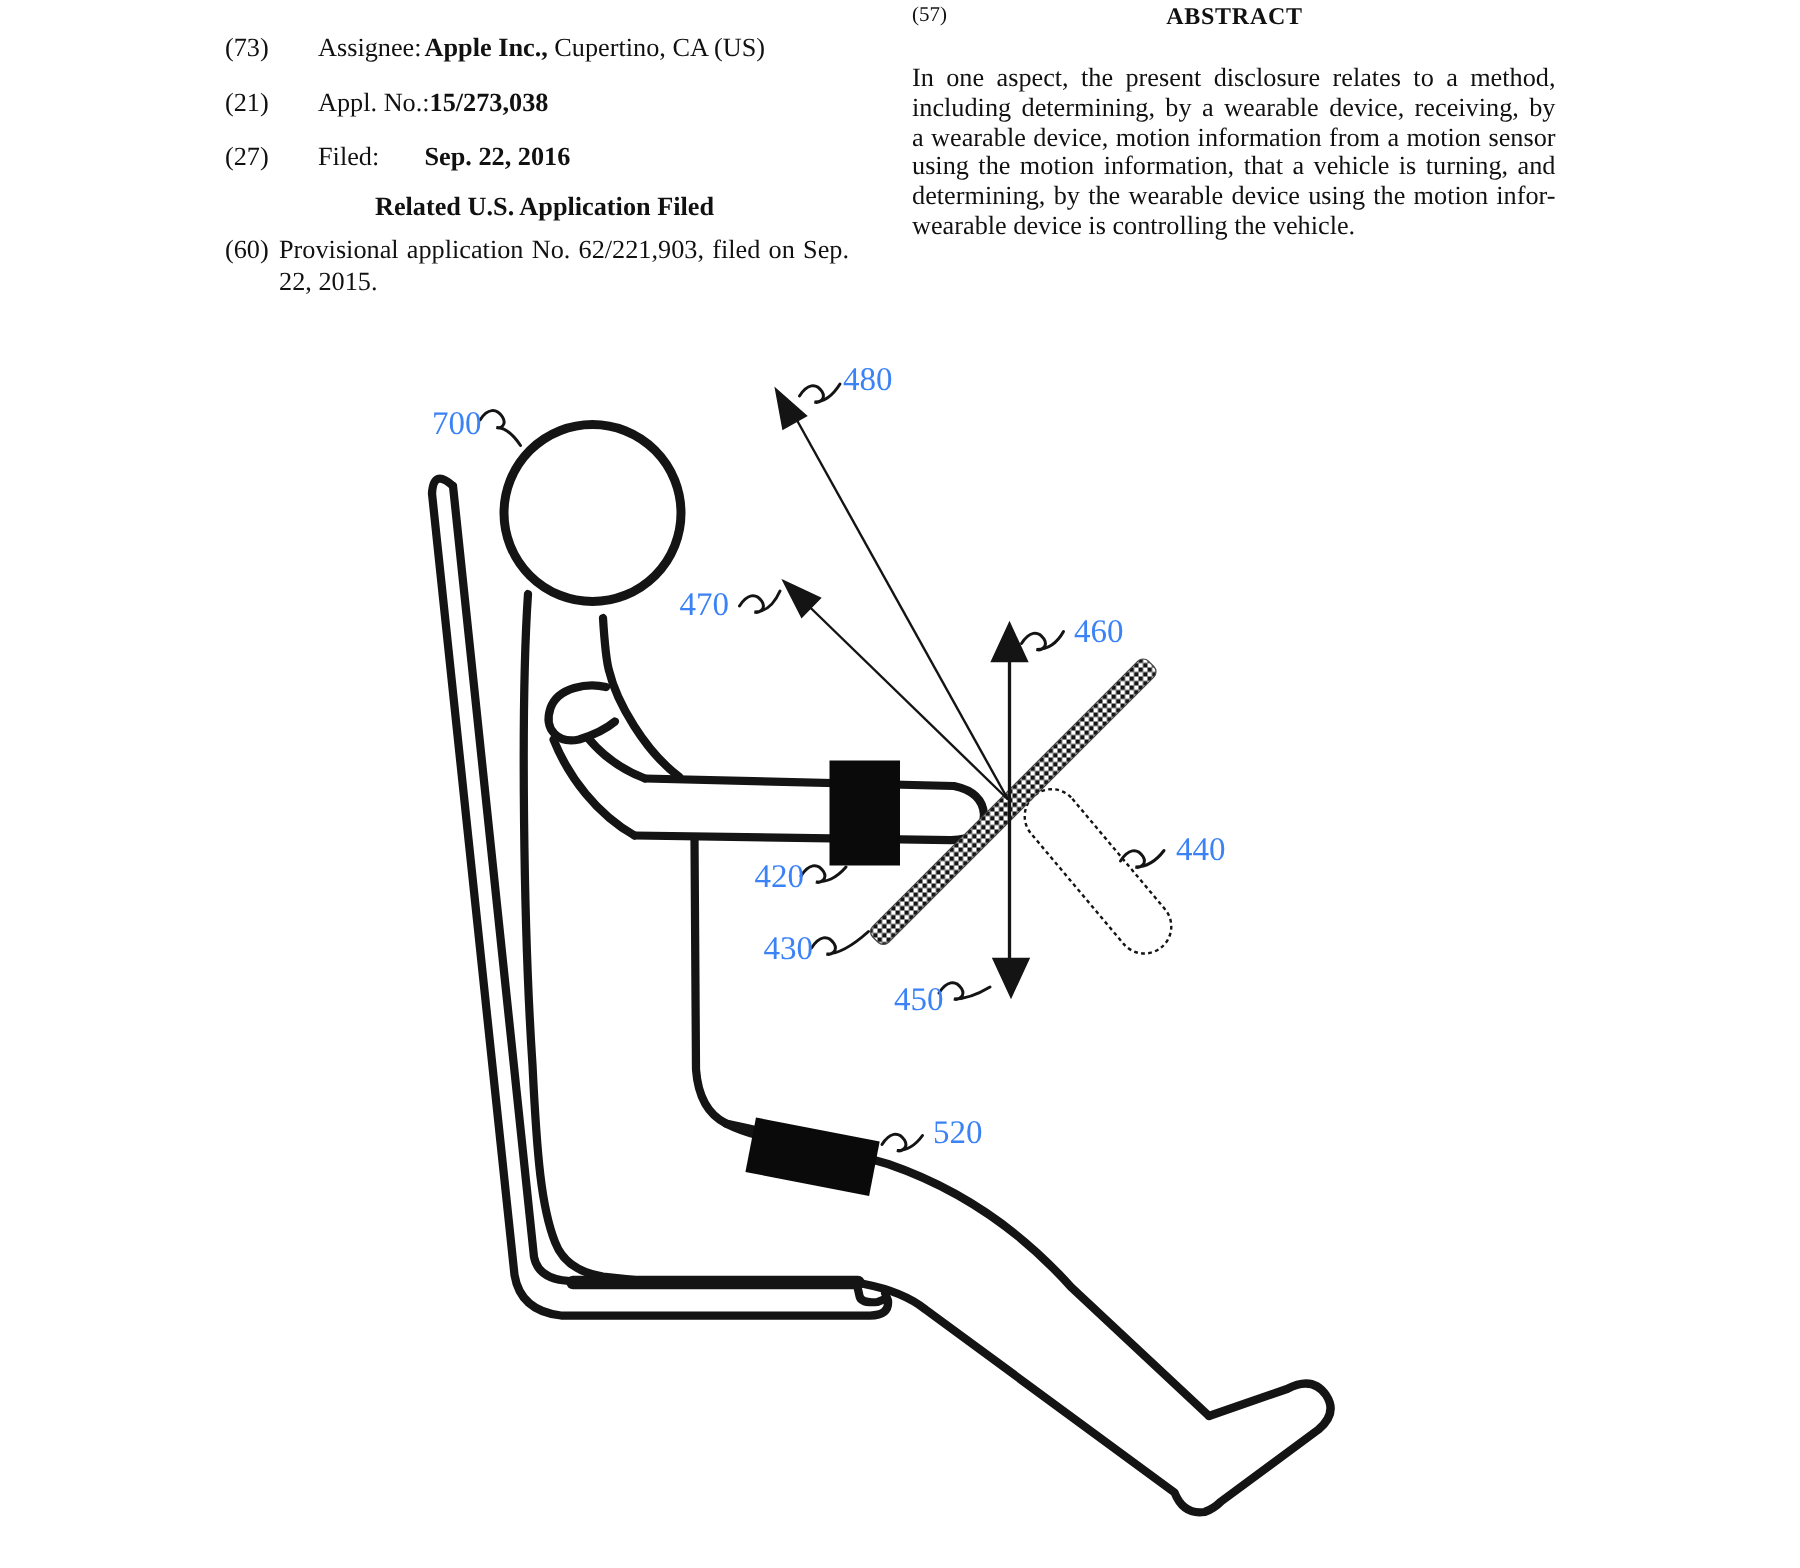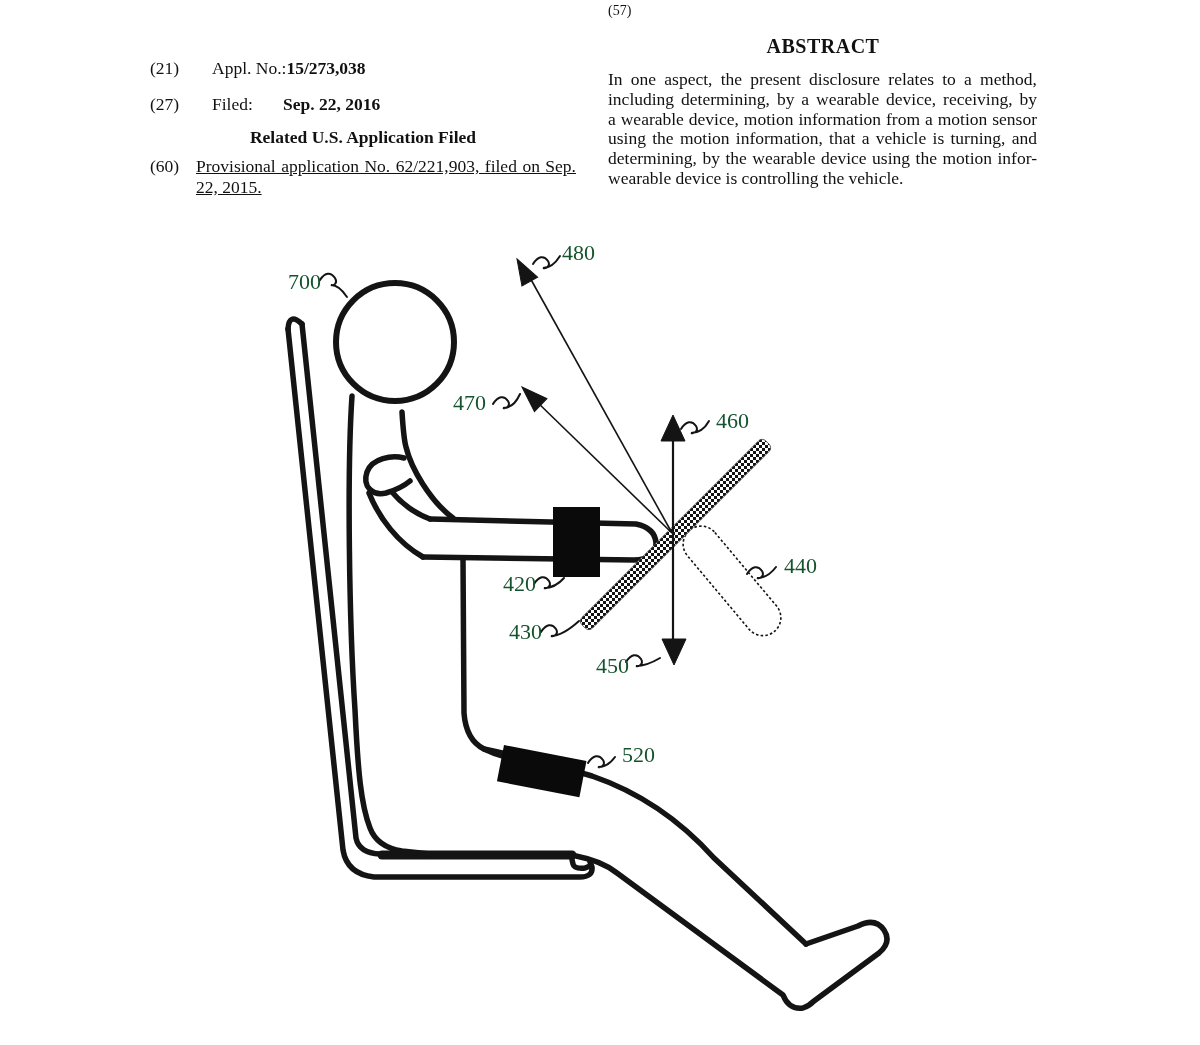--- a/index.html
+++ b/index.html
@@ -11,37 +11,40 @@
   .brow{position:absolute;left:150px;white-space:nowrap;font-size:17.5px;line-height:22px;}
   .brow .num{display:inline-block;width:62px;}
   .brow .lbl{display:inline-block;min-width:71px;}
   .brow .valb{font-weight:bold;}
   .related-heading{
     position:absolute;left:148px;top:127px;width:430px;text-align:center;
     font-size:17.5px;font-weight:bold;
   }
   .prov{position:absolute;left:150px;top:156px;font-size:17.5px;line-height:21px;}
   .prov .num{position:absolute;left:0;top:0;}
-  .prov .ptext{position:absolute;left:46px;top:0;width:380px;text-decoration:underline;}
+  .prov .ptext{position:absolute;left:36px;top:0;width:380px;}
   .jline{text-align:justify;text-align-last:justify;white-space:normal;}
   .jline.last{text-align-last:left;}
   
   .abs-num{position:absolute;left:608px;top:3px;font-size:14px;}
   .abs-heading{position:absolute;left:608px;top:3px;width:430px;text-align:center;
-    font-size:20px;font-weight:bold;letter-spacing:.5px;margin-top:32px;}
-  .abs-body{position:absolute;left:608px;top:42px;width:429px;font-size:17.5px;line-height:19.8px;margin-top:28px;}
+    font-size:16px;font-weight:bold;letter-spacing:.5px;}
+  .abs-body{position:absolute;left:608px;top:42px;width:429px;font-size:17.5px;line-height:19.8px;}
   
   .fig-svg{position:absolute;left:0;top:0;}
-  .fig-label{position:absolute;font-size:22px;color:#14532d;white-space:nowrap;}
+  .fig-label{position:absolute;font-size:22px;color:#3b82f6;white-space:nowrap;}
 </style>
 </head>
 <body>
 
 <div class="page">
 
+  <div class="brow" style="top:20px">
+    <span class="num">(73)</span><span class="lbl">Assignee:</span><span class="valb">Apple Inc.,</span><span> Cupertino, CA (US)</span>
+  </div>
   <div class="brow" style="top:57px">
     <span class="num">(21)</span><span class="lbl">Appl. No.:</span><span class="valb">15/273,038</span>
   </div>
   <div class="brow" style="top:93px">
     <span class="num">(27)</span><span class="lbl">Filed:</span><span class="valb">Sep. 22, 2016</span>
   </div>
 
   <div class="related-heading">Related U.S. Application Filed</div>
 
   <div class="prov">

